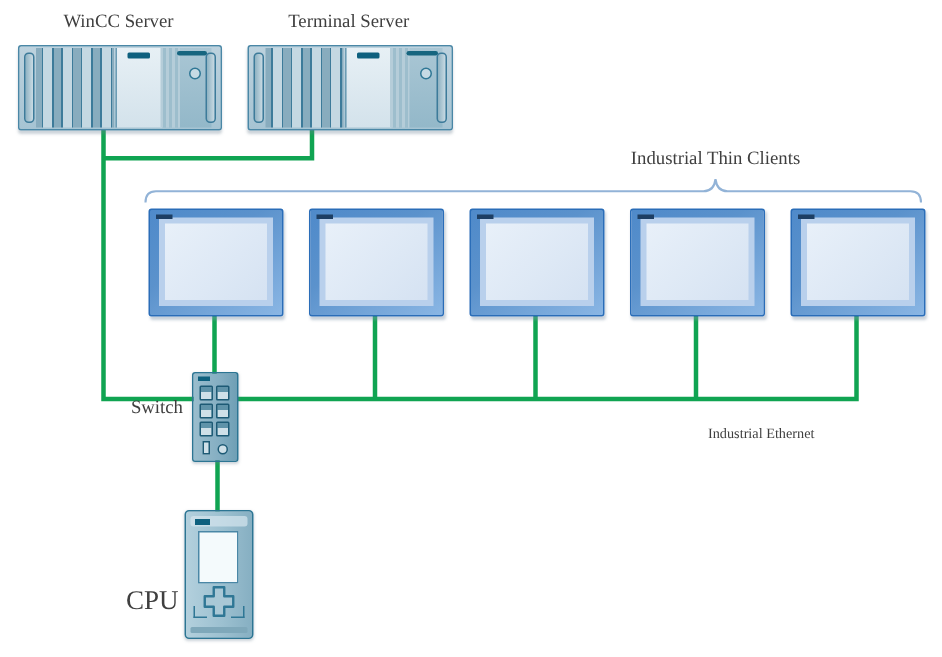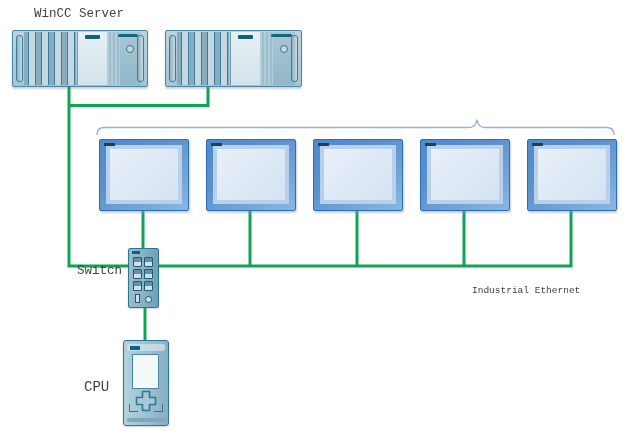--- a/index.html
+++ b/index.html
@@ -2,21 +2,21 @@
 <html style="--line-green: #10a452; --brace-blue: #92b3d7; --label-text: #3f3f3f; --device-border: #4a87a6; --device-fill: #aec9d6; --monitor-frame: #5b92cc; --monitor-screen: #dde8f5; --teal-dark: #0e607e;"><head>
 <meta charset="utf-8">
 <style>
   :root{
     --line-green:#10a452; --brace-blue:#92b3d7; --label-text:#3f3f3f;
     --device-border:#4a87a6; --device-fill:#aec9d6;
     --monitor-frame:#5b92cc; --monitor-screen:#dde8f5; --teal-dark:#0e607e;
   }
   html,body{margin:0;padding:0;background:#fff;}
   .canvas{position:relative;width:628px;height:438px;background:#fff;overflow:hidden;
-          font-family:Liberation Mono, monospace;color:var(--label-text);}
+          font-family:Liberation Serif, serif;color:var(--label-text);}
   .lines-svg{position:absolute;left:0;top:0;z-index:1;}
   .lbl{position:absolute;z-index:3;font-size:12.5px;line-height:14px;white-space:nowrap;}
 
   
   .server{position:absolute;top:30px;height:55px;z-index:2;
           background:linear-gradient(180deg,#bdd2de,#a6c4d3);
           border:1px solid var(--device-border);border-radius:2px;
           box-shadow:0 2px 2px rgba(110,130,145,.35);}
   .server-wincc{left:12px;width:134px;}
   .server-terminal{left:165px;width:135px;}
@@ -75,41 +75,43 @@
   .bracket-l{left:5px;border-left:1.5px solid #2f7795;border-bottom:1.5px solid #2f7795;}
   .bracket-r{right:5px;border-right:1.5px solid #2f7795;border-bottom:1.5px solid #2f7795;}
   .cpu-foot{position:absolute;left:3px;right:3px;bottom:3px;height:4px;background:#7fa8ba;border-radius:1px;}
 
   
   .lbl-wincc{left:12px;top:7px;width:134px;text-align:center;}
   .lbl-terminal{left:165px;top:7px;width:135px;text-align:center;}
   .lbl-thinclients{left:407px;top:98px;width:140px;text-align:center;}
   .lbl-switch{left:70px;top:264px;width:52px;text-align:right;}
   .lbl-ethernet{left:472px;top:285px;font-size:9.5px;line-height:11px;}
-  .lbl-cpu{left:84px;top:380px;font-size:14px;text-align:right;}
+  .lbl-cpu{left:84px;top:393px;font-size:18px;text-align:right;}
 </style>
 </head>
 <body>
 
 <div class="canvas">
 
   <svg class="lines-svg" width="628" height="438" viewBox="0 0 628 438">
     <g fill="none" stroke="var(--line-green)" stroke-width="3">
       <path d="M208 84 V105.5 H70"></path>
       <path d="M69 84 V266 H571 V209"></path>
       <path d="M143 208 V252"></path>
       <path d="M250 208 V266"></path>
       <path d="M357 208 V266"></path>
       <path d="M464 208 V266"></path>
       <path d="M145 303 V341"></path>
     </g>
     <path fill="none" stroke="var(--brace-blue)" stroke-width="1.4" d="M97 135 Q97 127.5 104 127.5 L469 127.5 Q476 127.5 477 119.5 Q478 127.5 485 127.5 L607 127.5 Q614 127.5 614 135"></path>
   </svg>
 
   <div class="lbl lbl-wincc">WinCC Server</div>
+  <div class="lbl lbl-terminal">Terminal Server</div>
+  <div class="lbl lbl-thinclients">Industrial Thin Clients</div>
   <div class="lbl lbl-switch">Switch</div>
   <div class="lbl lbl-ethernet">Industrial Ethernet</div>
   <div class="lbl lbl-cpu">CPU</div>
 
   <div class="server server-wincc">
     <div class="handle-l"></div>
     <div class="slats"></div>
     <div class="mid-panel"></div>
     <div class="mid-dash"></div>
     <div class="stripes"></div>

